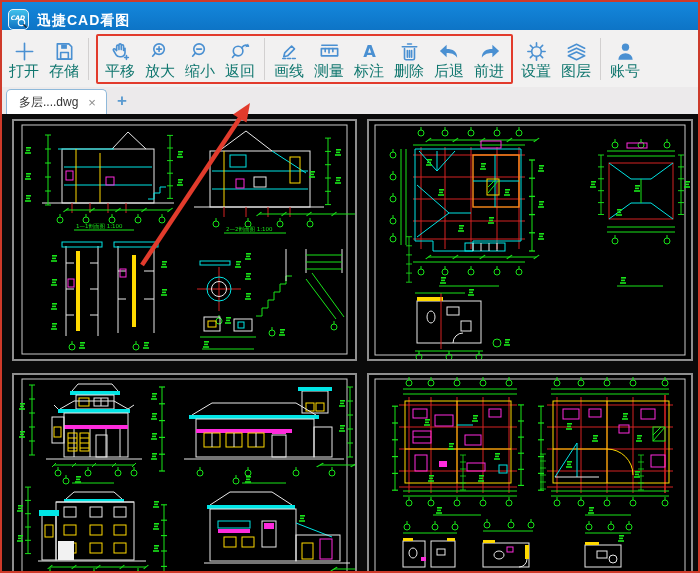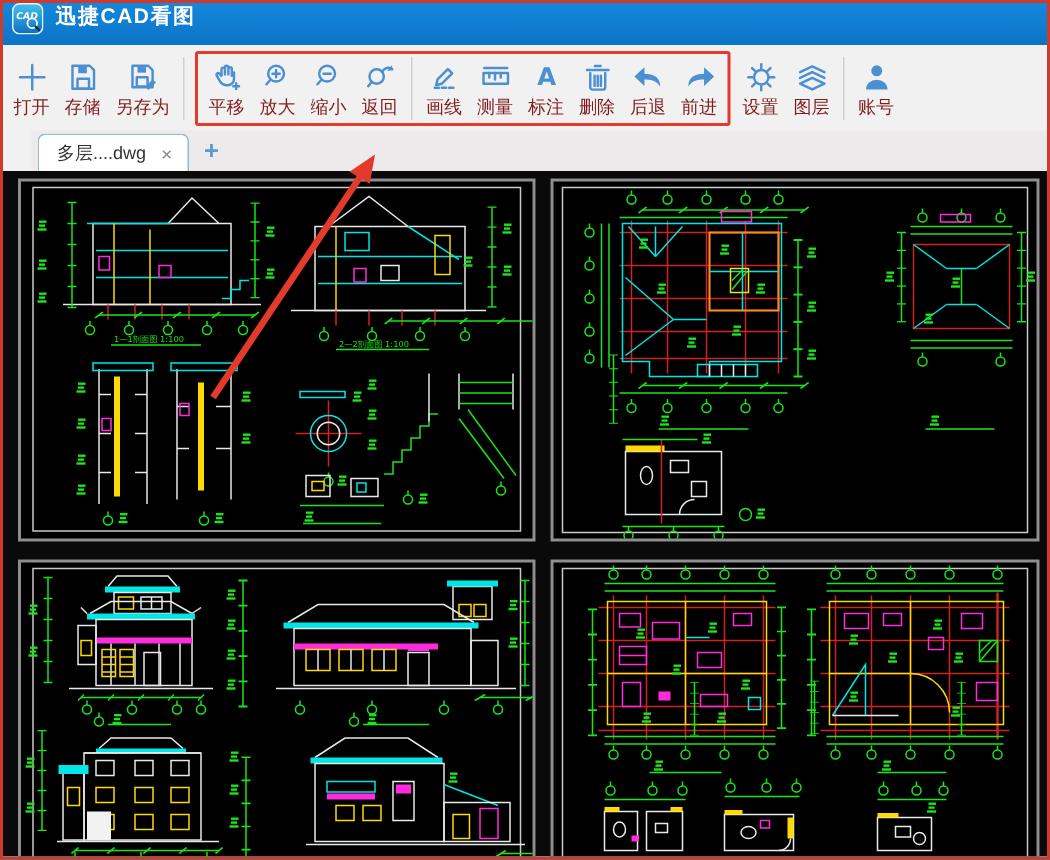--- a/index.html
+++ b/index.html
@@ -1,31 +1,31 @@
 <!DOCTYPE html>
 <html><head>
 <meta charset="utf-8">
 <style>
   html,body{margin:0;padding:0;background:#555;font-family:"Liberation Sans","DejaVu Sans",sans-serif;}
   .app{position:relative;width:700px;height:573px;box-sizing:border-box;border:2px solid #cf3a2a;background:#f2f1f1;overflow:hidden;}
   
-  .titlebar{height:28px;background:linear-gradient(#1487dc,#0d74c6);display:flex;align-items:flex-start;padding:0 6px;}
+  .titlebar{height:28px;background:linear-gradient(#1487dc,#0d74c6);display:flex;align-items:flex-end;padding:0 6px;}
   .appico{width:21px;height:21px;margin-right:8px;flex:0 0 auto;}
   .titlebar .title{color:#fff;font-size:14px;font-weight:bold;letter-spacing:1px;}
   
   .toolbar{height:57px;background:#f2f1f1;display:flex;align-items:center;padding:1px 2px 0 2px;box-sizing:border-box;}
   .tbtn{display:flex;flex-direction:column;align-items:center;justify-content:flex-start;padding:1px 5px;cursor:default;}
   .tbtn svg{width:23px;height:23px;display:block;}
-  .tbtn .lbl{font-size:12px;color:#7f1d1d;line-height:14px;white-space:nowrap;margin-top:1px;}
+  .tbtn .lbl{font-size:15px;color:#0f766e;line-height:14px;white-space:nowrap;margin-top:1px;}
   .vsep{width:1px;height:42px;background:#d2d0d0;margin:0 4px;flex:0 0 auto;}
   .hlbox{display:flex;align-items:center;border:2px solid #e23b2c;border-radius:2px;padding:1px 2px;margin:0 3px;height:50px;box-sizing:border-box;}
   .ic{stroke:#4a90d2;fill:none;stroke-width:1.7;stroke-linecap:round;stroke-linejoin:round;}
   .icf{fill:#4a90d2;stroke:none;}
   
-  .tabbar{height:27px;background:#eceaeb;display:flex;align-items:flex-end;padding:0 0 0 4px;margin-left:19px;}
+  .tabbar{height:27px;background:#eceaeb;display:flex;align-items:flex-end;padding:0 0 0 4px;}
   .tab{display:flex;align-items:center;gap:8px;height:24px;background:#fff;border:1px solid #8fb9da;border-bottom:none;border-radius:5px 5px 0 0;padding:0 8px 0 12px;font-size:12px;color:#333;}
   .tab .x{color:#8b8b8b;font-size:13px;line-height:13px;padding:0 2px;}
   .newtab{color:#5b9bd0;font-size:17px;font-weight:bold;padding:0 10px 3px 10px;}
   
   .canvas{position:relative;height:457px;background:#0a0a0a;overflow:hidden;}
   .sheet{position:absolute;background:#000;border:2px solid #8e8e8e;box-sizing:border-box;}
   .sheet svg{display:block;width:100%;height:100%;}
   #sheet-tl{left:10px;top:5px;width:345px;height:242px;}
   #sheet-tr{left:365px;top:5px;width:326px;height:242px;}
   #sheet-bl{left:10px;top:259px;width:345px;height:205px;}
@@ -75,29 +75,20 @@
         </svg>
       <span class="lbl">打开</span>
     </div>
     <div class="tbtn">
       <svg viewBox="0 0 24 24">
         <path class="ic" d="M4.5 4h12l3 3v13h-15z"></path>
         <rect class="icf" x="8.5" y="4.8" width="6" height="4.4"></rect>
         <rect class="ic" x="8" y="13" width="8" height="7" stroke-width="1.4"></rect>
       </svg>
       <span class="lbl">存储</span>
-    </div>
-    <div class="tbtn">
-      <svg viewBox="0 0 24 24">
-        <path class="ic" d="M4.5 4h11l3 3v12h-14z"></path>
-        <rect class="icf" x="8" y="4.8" width="6" height="4"></rect>
-        <rect class="ic" x="7.5" y="12" width="7.5" height="6.5" stroke-width="1.4"></rect>
-        <rect class="icf" x="15.6" y="13.4" width="3.2" height="7.4" transform="rotate(45 17.2 17)"></rect>
-      </svg>
-      <span class="lbl">另存为</span>
     </div>
 
     <div class="vsep"></div>
 
     <div class="hlbox">
       <div class="tbtn">
         <svg viewBox="0 0 24 24">
           <path class="ic" stroke-width="1.4" d="M8 11V6.5a1.2 1.2 0 0 1 2.4 0V10 M10.4 9.5V5.2a1.2 1.2 0 0 1 2.4 0V10 M12.8 9.8V6.2a1.2 1.2 0 0 1 2.4 0V11 M8 11l-1.7-1.6a1.1 1.1 0 0 0-1.7 1.3l2.5 4.4a5 5 0 0 0 4.3 2.4h1a4.3 4.3 0 0 0 4.3-4.3V8.6"></path>
           <path class="ic" stroke-width="1.6" d="M18.2 16.2v4M16.2 18.2h4"></path>
         </svg>

